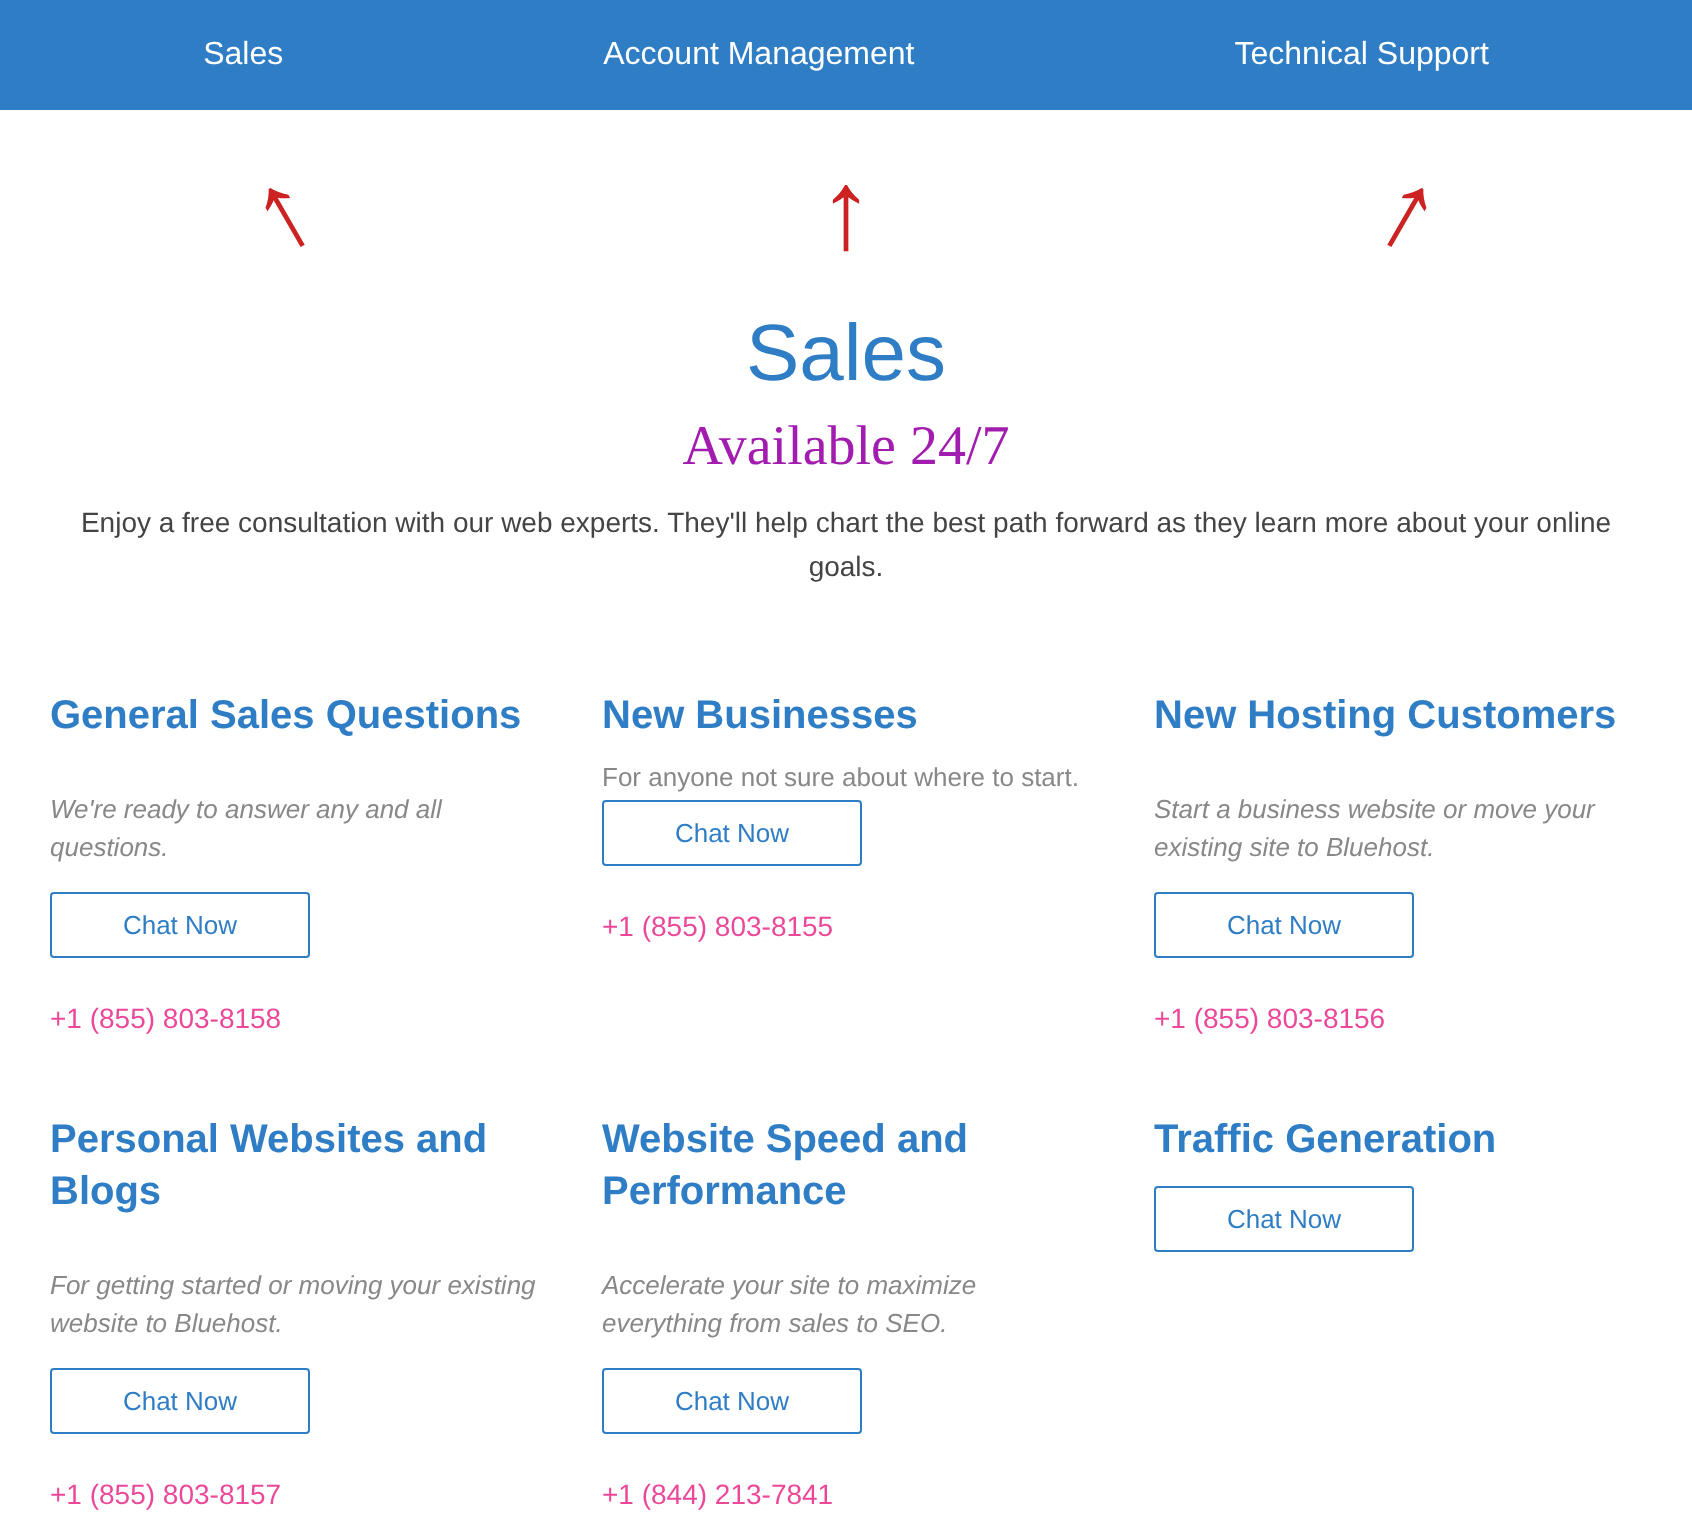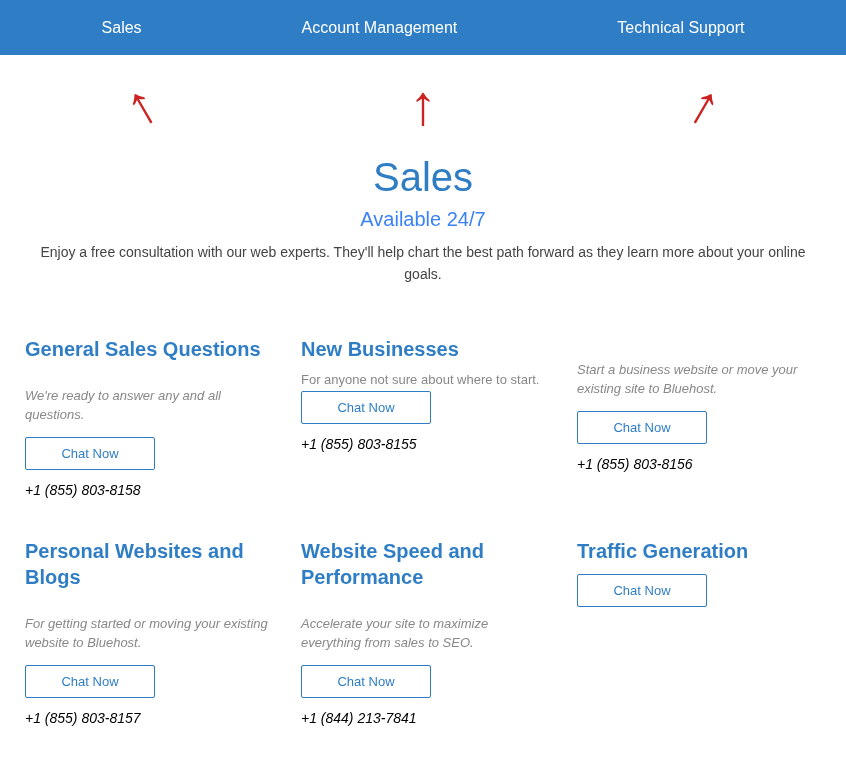--- a/index.html
+++ b/index.html
@@ -56,24 +56,25 @@
       text-align: center;
       padding: 10px 20px 20px 20px;
     }
     .sales-header h1 {
       color: #2f7ec5;
       font-size: 40px;
       font-weight: 300;
       margin-bottom: 8px;
     }
     .sales-header .available {
-      color: #3b82f6;
-      font-size: 20px;
+      color: #a21caf;
+      font-size: 28px;
       font-weight: 300;
       margin-bottom: 10px;
+      font-family: Liberation Serif, serif;
     }
     .sales-header .description {
       color: #444;
       font-size: 14px;
       line-height: 1.6;
       max-width: 840px;
     }
 
     
     .cards-grid {
@@ -109,27 +110,26 @@
       display: block;
       width: 130px;
       padding: 8px 0;
       border: 1px solid #2f7ec5;
       background: #fff;
       color: #2f7ec5;
       text-align: center;
       font-size: 13px;
       cursor: pointer;
       border-radius: 2px;
-      margin-bottom: 12px;
+      margin-bottom: 22px;
     }
     .phone {
-      color: #000000;
+      color: #ec4899;
       font-size: 14px;
       margin-top: 4px;
-      font-style: italic;
     }
   </style>
 </head>
 <body>
 
 <nav class="top-nav">
   <a>Sales</a>
   <a>Account Management</a>
   <a>Technical Support</a>
 </nav>
@@ -162,20 +162,21 @@
   </div>
 
   <div class="card">
     <h2>New Businesses</h2>
     <div class="subtitle">For anyone not sure about where to start.</div>
     <button class="chat-btn">Chat Now</button>
     <div class="phone">+1 (855) 803-8155</div>
   </div>
 
   <div class="card">
+    <h2>New Hosting Customers</h2>
     <div class="desc">Start a business website or move your existing site to Bluehost.</div>
     <button class="chat-btn">Chat Now</button>
     <div class="phone">+1 (855) 803-8156</div>
   </div>
 
   <div class="card">
     <h2>Personal Websites and Blogs</h2>
     <div class="desc">For getting started or moving your existing website to Bluehost.</div>
     <button class="chat-btn">Chat Now</button>
     <div class="phone">+1 (855) 803-8157</div>

